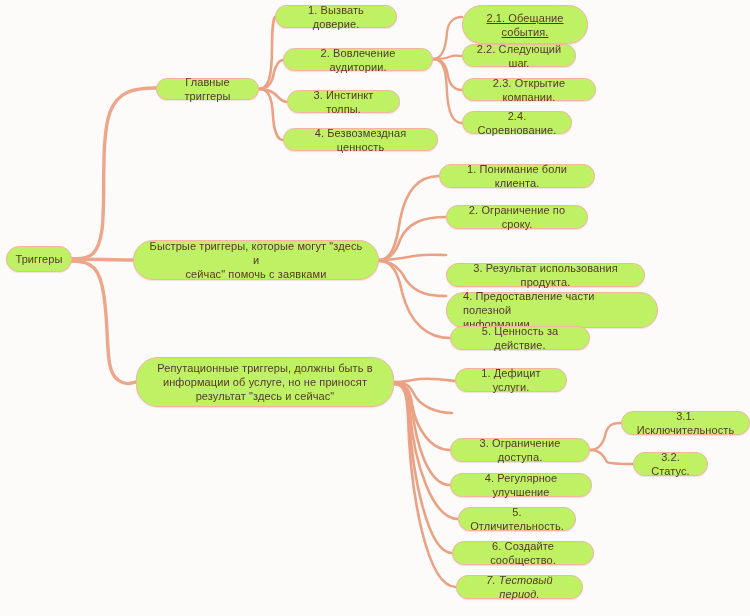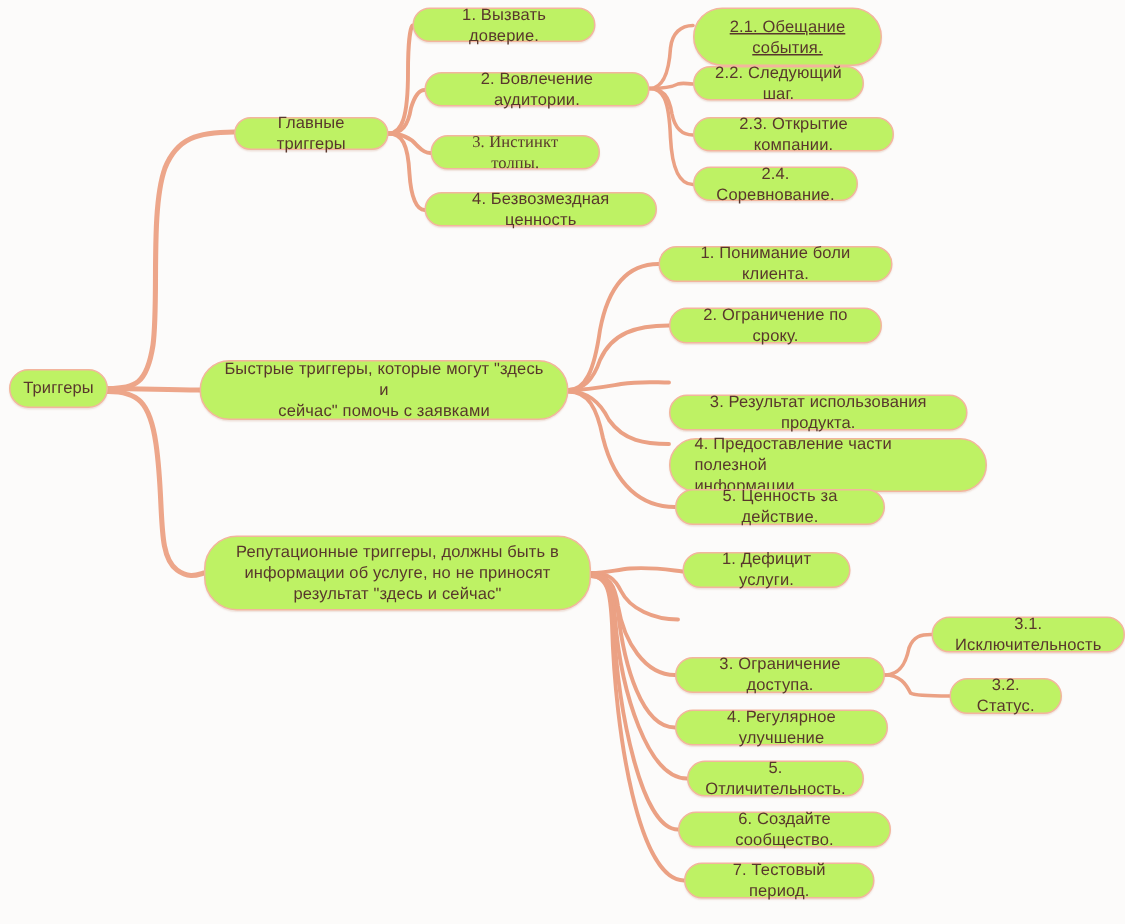--- a/index.html
+++ b/index.html
@@ -107,21 +107,21 @@
   <div class="node lvl1" style="left:156px; top:78px; width:103px; height:22px;">
     <span>Главные триггеры</span>
   </div>
 
   <div class="node" style="left:275px; top:5px; width:122px; height:23px;">
     <span>1. Вызвать доверие.</span>
   </div>
   <div class="node" style="left:283px; top:48px; width:150px; height:23px;">
     <span>2. Вовлечение аудитории.</span>
   </div>
-  <div class="node" style="left:287px; top:90px; width:113px; height:23px;font-family:Liberation Serif, serif;">
+  <div class="node" style="left:287px; top:90px; width:113px; height:23px;">
     <span>3. Инстинкт толпы.</span>
   </div>
   <div class="node" style="left:283px; top:128px; width:155px; height:23px;">
     <span>4. Безвозмездная ценность</span>
   </div>
 
   <div class="node" style="left:462px; top:5px; width:126px; height:39px;text-decoration:underline;">
     <span>2.1. Обещание события.</span>
   </div>
   <div class="node" style="left:462px; top:44px; width:114px; height:23px;">
@@ -170,21 +170,21 @@
   </div>
   <div class="node" style="left:450px; top:473px; width:142px; height:24px;">
     <span>4. Регулярное улучшение</span>
   </div>
   <div class="node" style="left:458px; top:507px; width:118px; height:24px;">
     <span>5. Отличительность.</span>
   </div>
   <div class="node" style="left:452px; top:541px; width:142px; height:24px;">
     <span>6. Создайте сообщество.</span>
   </div>
-  <div class="node" style="left:456px; top:575px; width:127px; height:24px;">
+  <div class="node" style="left:456px; top:575px; width:127px; height:24px;font-style:italic;">
     <span>7. Тестовый период.</span>
   </div>
 
   <div class="node" style="left:621px; top:411px; width:129px; height:24px;">
     <span>3.1. Исключительность</span>
   </div>
   <div class="node" style="left:633px; top:452px; width:75px; height:24px;">
     <span>3.2. Статус.</span>
   </div>
 

